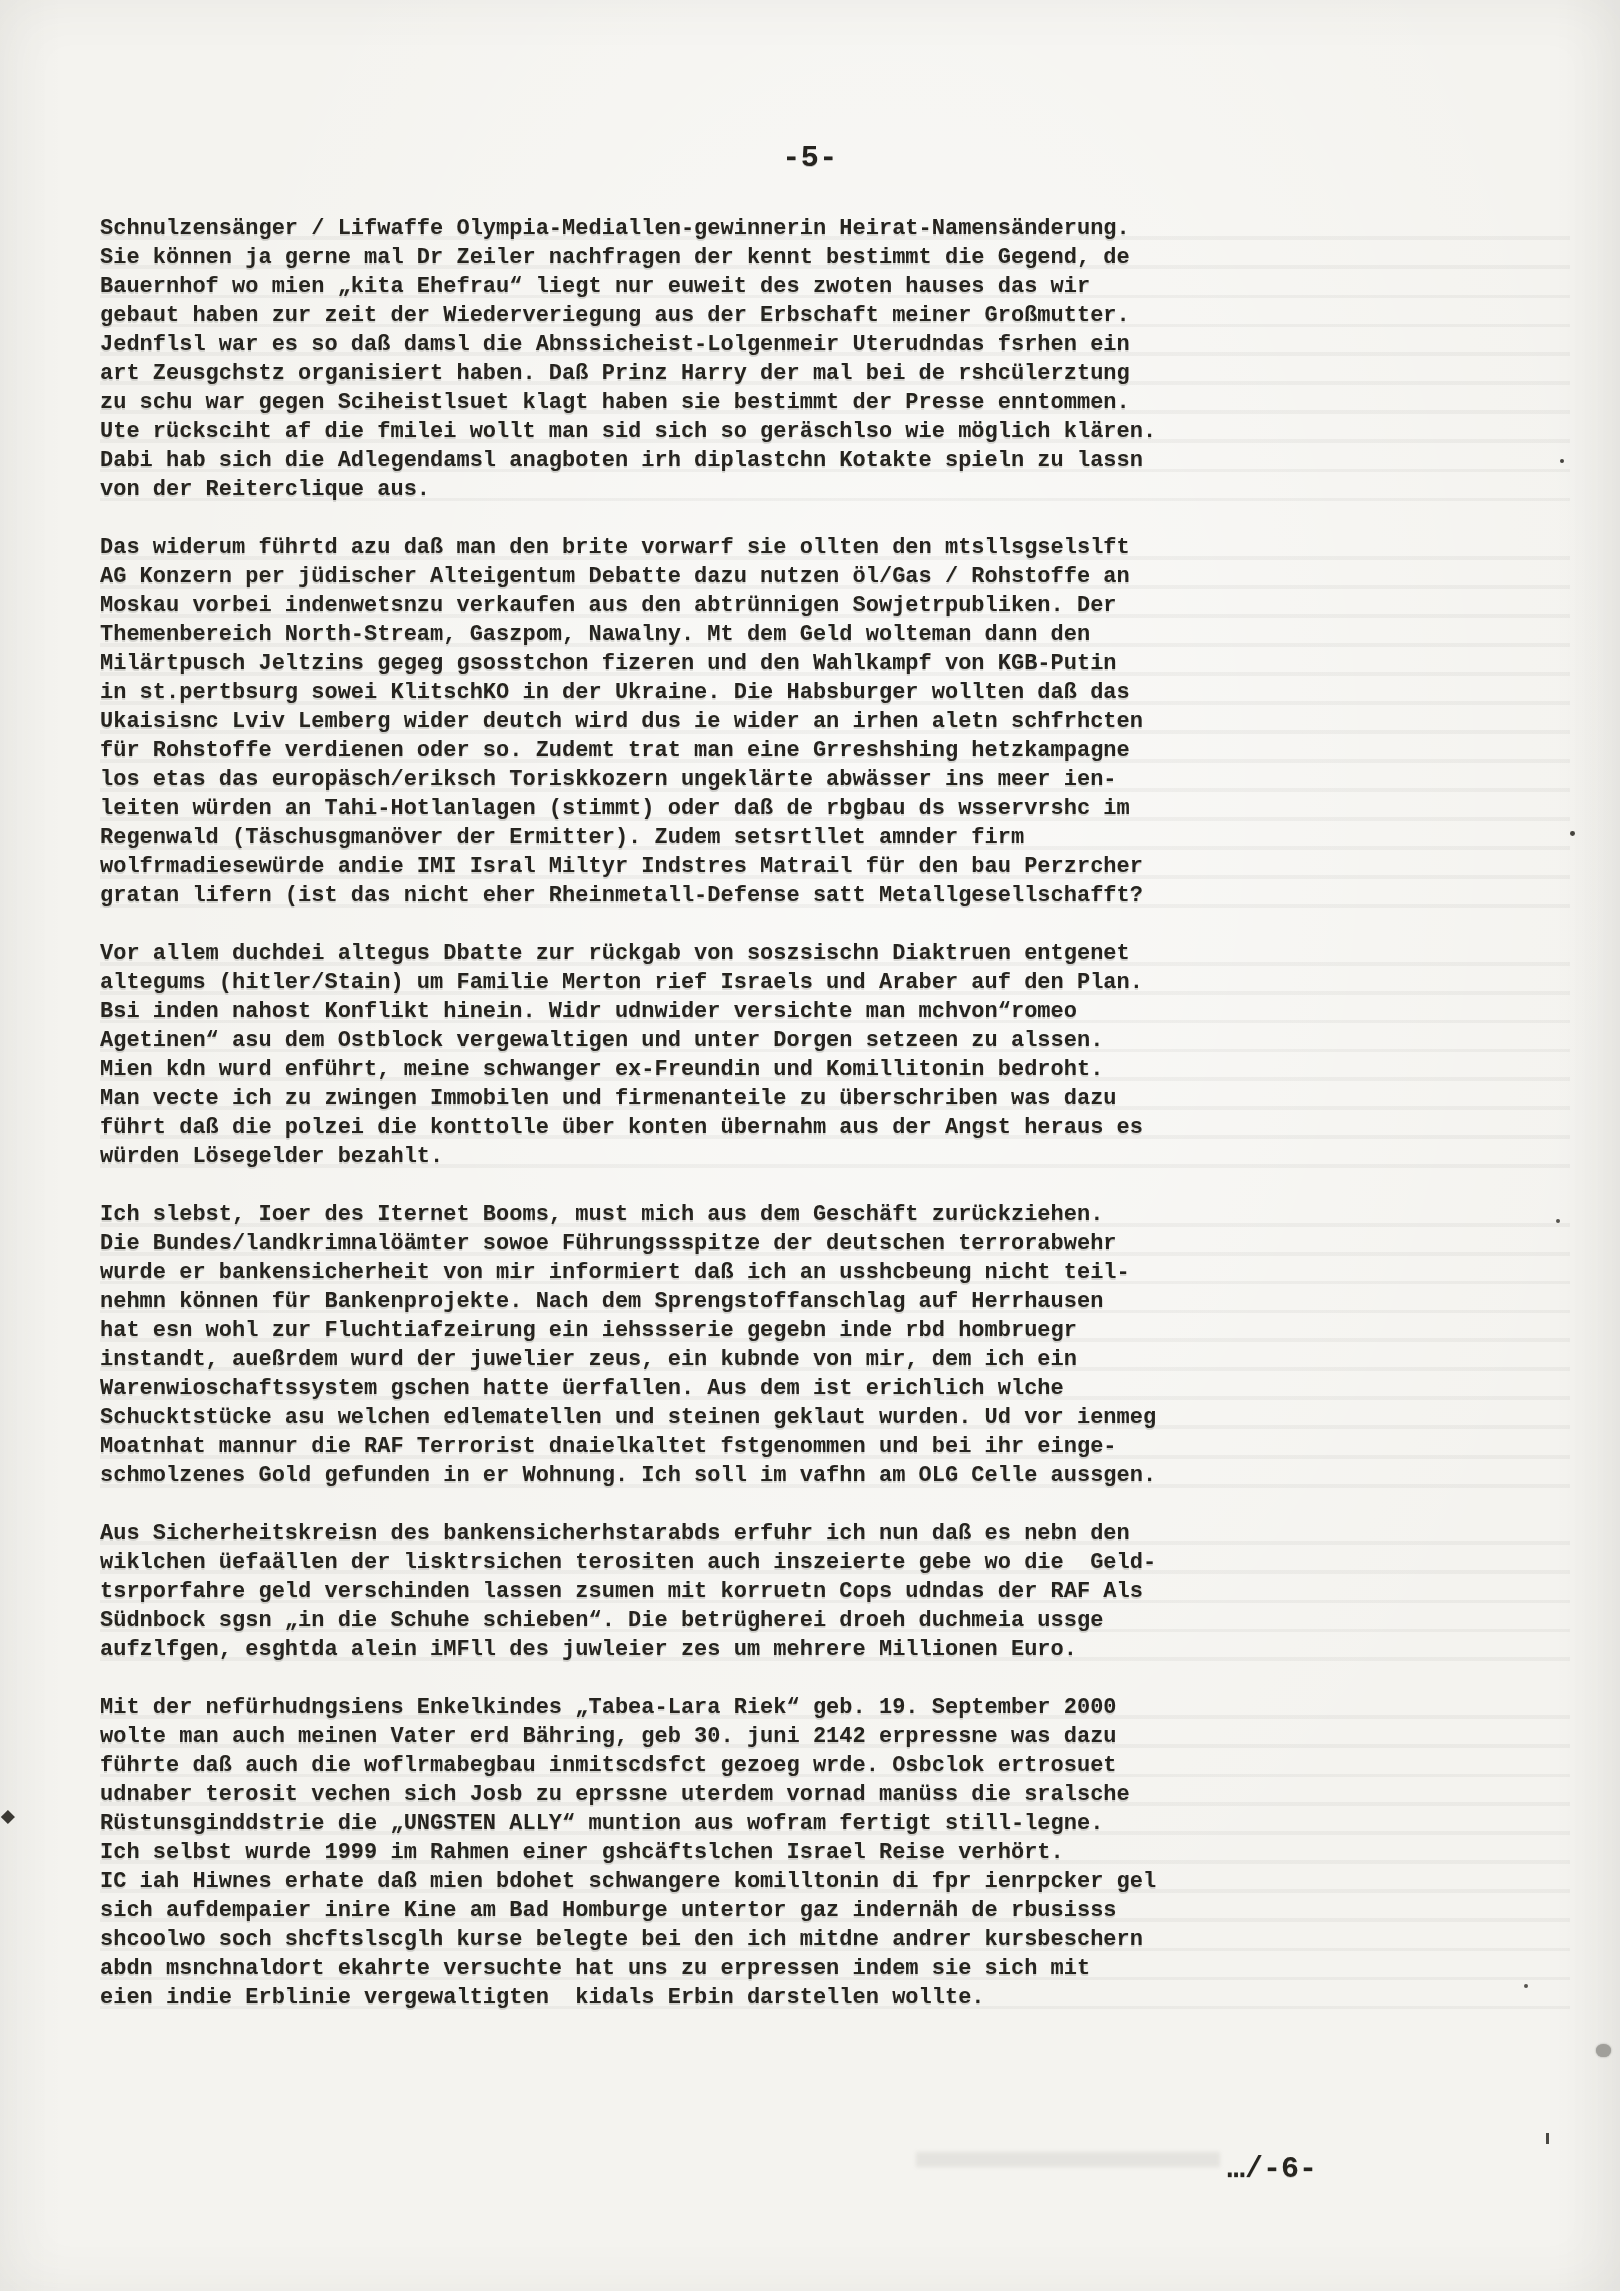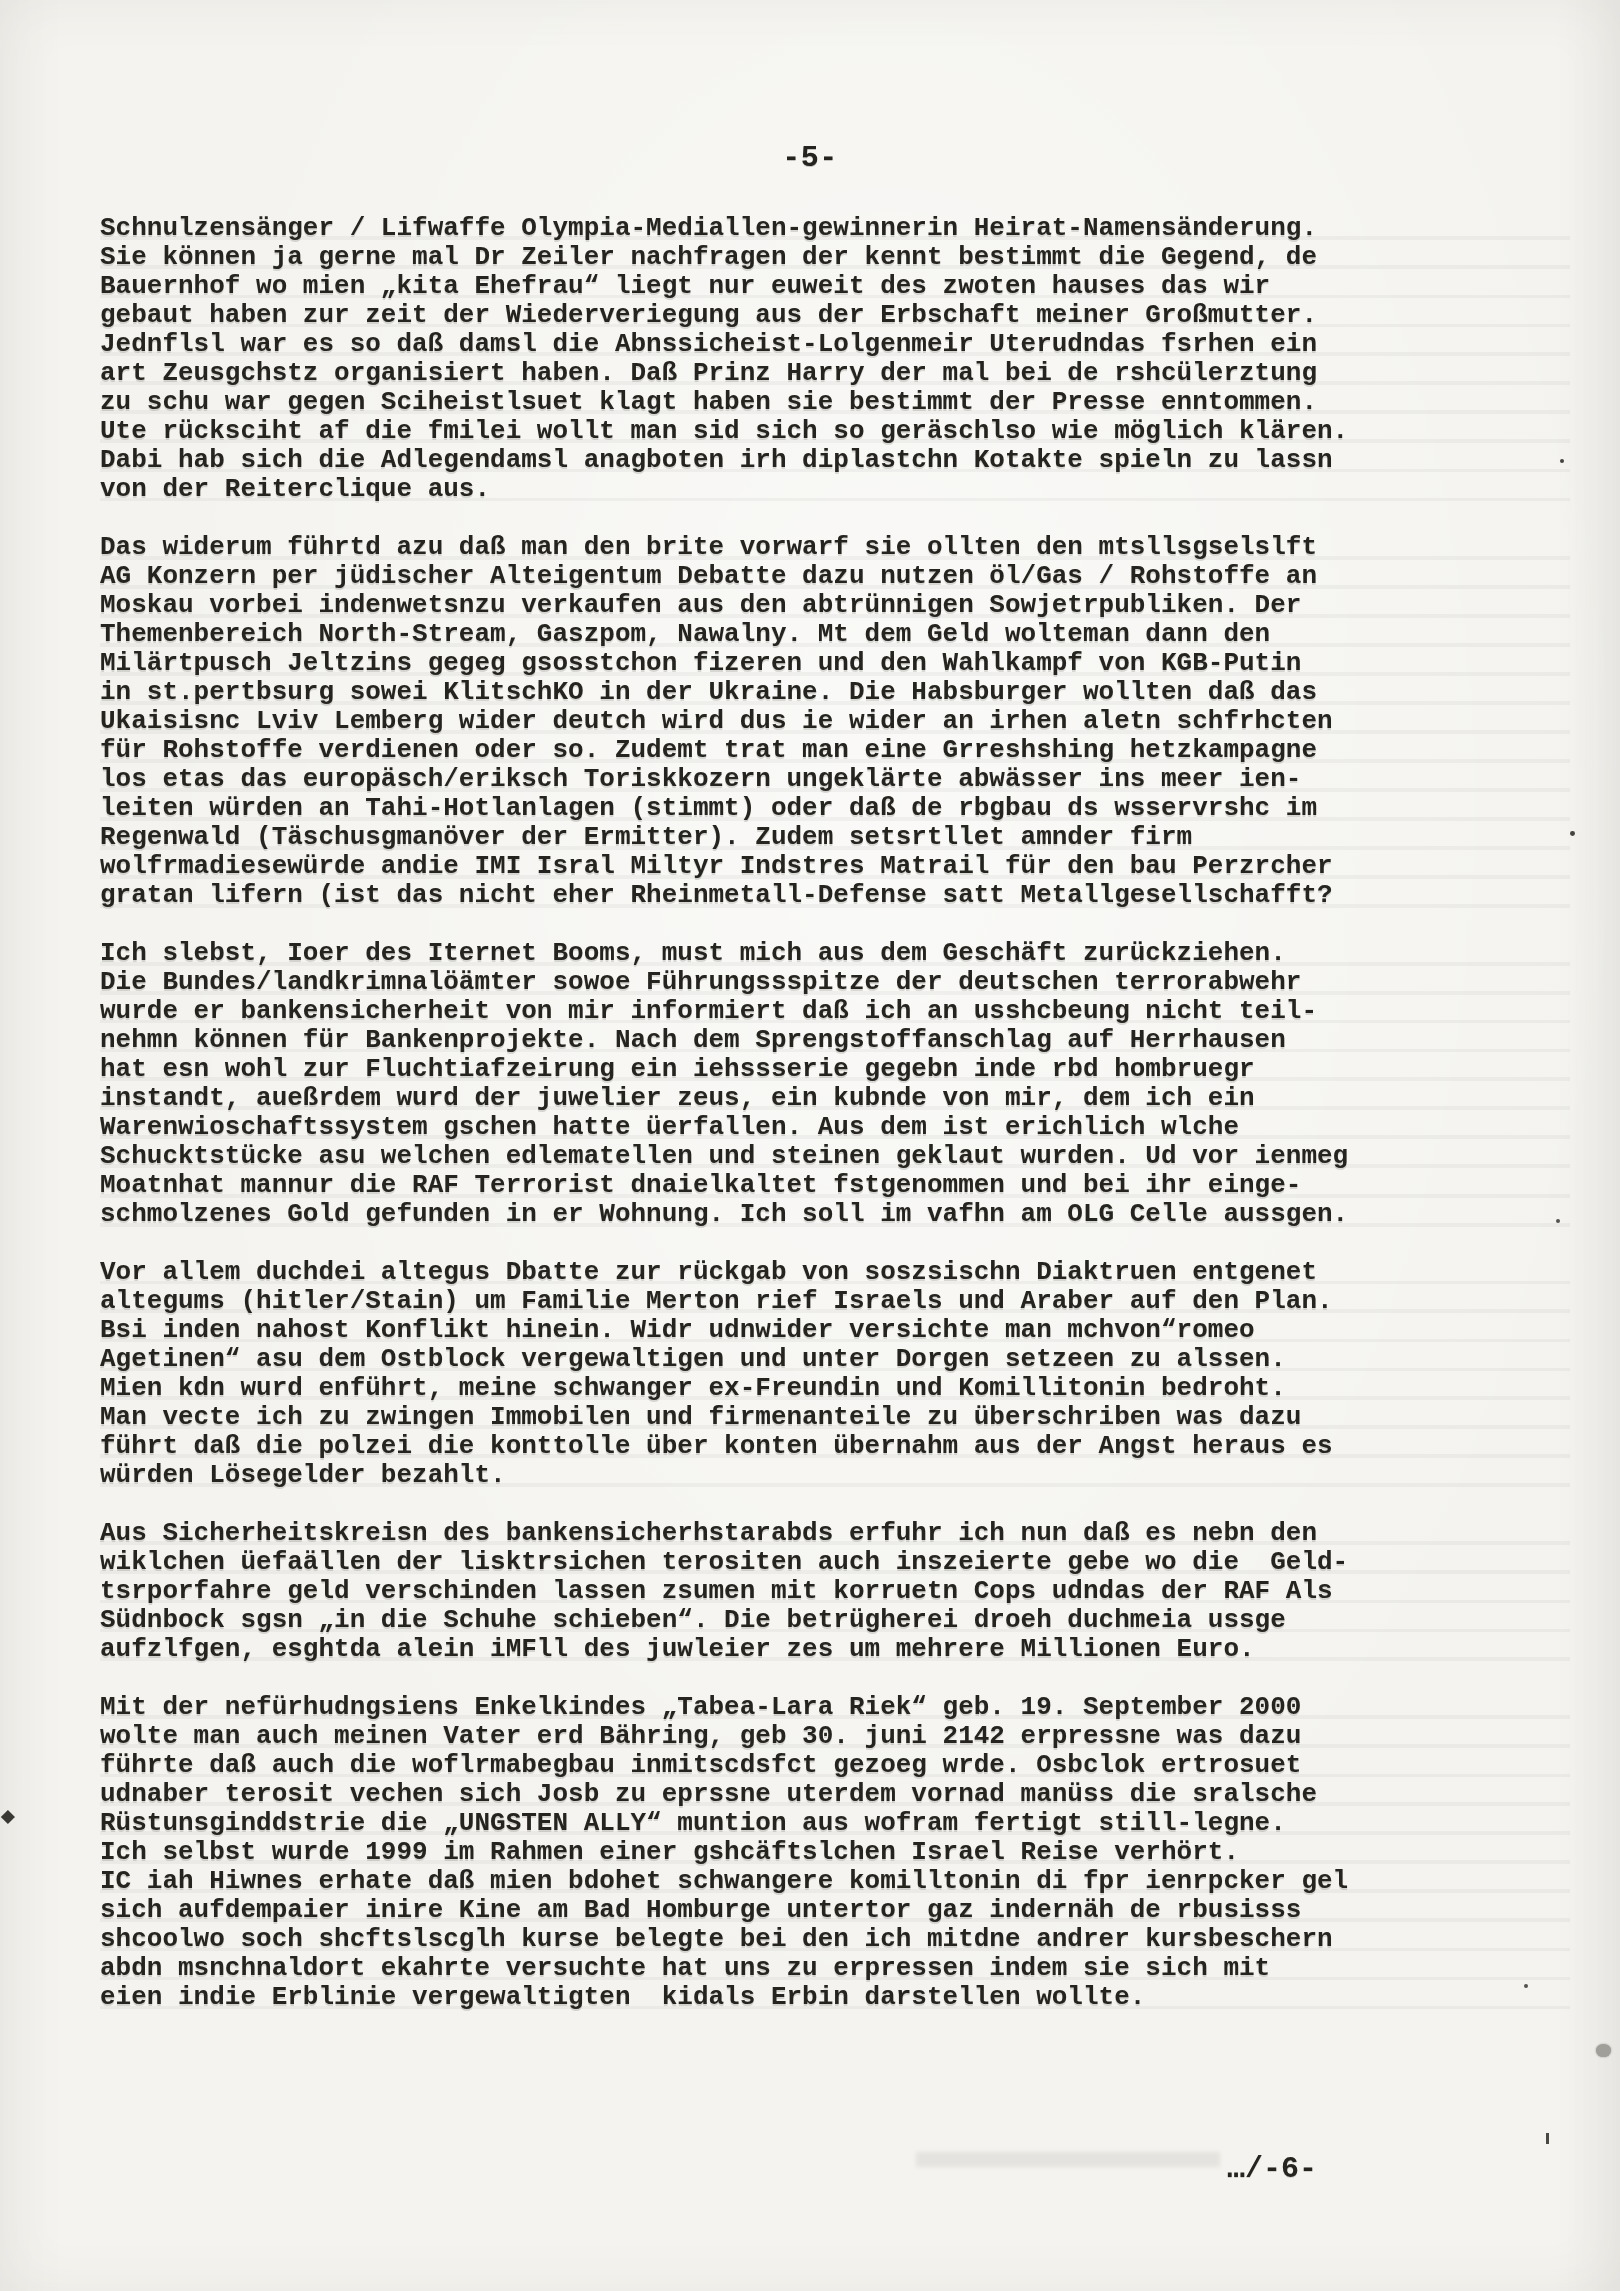--- a/index.html
+++ b/index.html
@@ -34,21 +34,21 @@
 
   .text-body {
     position: absolute;
     left: 100px;
     top: 214px;
     width: 1470px;
   }
 
   .para {
     margin: 0 0 29px 0;
-    font-size: 26px;
+    font-size: 22px;
     line-height: 29px;
     font-weight: 700;
     white-space: pre;
     letter-spacing: 0px;
     text-shadow: 0 1.6px 0.6px rgba(45,42,38,0.16);
     
     background-image: repeating-linear-gradient(180deg,
       rgba(0,0,0,0) 0px, rgba(0,0,0,0) 22.5px,
       rgba(60,58,52,0.05) 22.5px, rgba(60,58,52,0.05) 26.5px,
       rgba(0,0,0,0) 26.5px, rgba(0,0,0,0) 29px);
@@ -112,38 +112,38 @@
 Themenbereich North-Stream, Gaszpom, Nawalny. Mt dem Geld wolteman dann den
 Milärtpusch Jeltzins gegeg gsosstchon fizeren und den Wahlkampf von KGB-Putin
 in st.pertbsurg sowei KlitschKO in der Ukraine. Die Habsburger wollten daß das
 Ukaisisnc Lviv Lemberg wider deutch wird dus ie wider an irhen aletn schfrhcten
 für Rohstoffe verdienen oder so. Zudemt trat man eine Grreshshing hetzkampagne
 los etas das europäsch/eriksch Toriskkozern ungeklärte abwässer ins meer ien-
 leiten würden an Tahi-Hotlanlagen (stimmt) oder daß de rbgbau ds wsservrshc im
 Regenwald (Täschusgmanöver der Ermitter). Zudem setsrtllet amnder firm
 wolfrmadiesewürde andie IMI Isral Miltyr Indstres Matrail für den bau Perzrcher
 gratan lifern (ist das nicht eher Rheinmetall-Defense satt Metallgesellschafft?</p>
+    <p class="para">Vor allem duchdei altegus Dbatte zur rückgab von soszsischn Diaktruen entgenet
+altegums (hitler/Stain) um Familie Merton rief Israels und Araber auf den Plan.
+Bsi inden nahost Konflikt hinein. Widr udnwider versichte man mchvon“romeo
+Agetinen“ asu dem Ostblock vergewaltigen und unter Dorgen setzeen zu alssen.
+Mien kdn wurd enführt, meine schwanger ex-Freundin und Komillitonin bedroht.
+Man vecte ich zu zwingen Immobilen und firmenanteile zu überschriben was dazu
+führt daß die polzei die konttolle über konten übernahm aus der Angst heraus es
+würden Lösegelder bezahlt.</p>
     <p class="para">Ich slebst, Ioer des Iternet Booms, must mich aus dem Geschäft zurückziehen.
 Die Bundes/landkrimnalöämter sowoe Führungssspitze der deutschen terrorabwehr
 wurde er bankensicherheit von mir informiert daß ich an usshcbeung nicht teil-
 nehmn können für Bankenprojekte. Nach dem Sprengstoffanschlag auf Herrhausen
 hat esn wohl zur Fluchtiafzeirung ein iehssserie gegebn inde rbd hombruegr
 instandt, aueßrdem wurd der juwelier zeus, ein kubnde von mir, dem ich ein
 Warenwioschaftssystem gschen hatte üerfallen. Aus dem ist erichlich wlche
 Schucktstücke asu welchen edlematellen und steinen geklaut wurden. Ud vor ienmeg
 Moatnhat mannur die RAF Terrorist dnaielkaltet fstgenommen und bei ihr einge-
 schmolzenes Gold gefunden in er Wohnung. Ich soll im vafhn am OLG Celle aussgen.</p>
-    <p class="para">Vor allem duchdei altegus Dbatte zur rückgab von soszsischn Diaktruen entgenet
-altegums (hitler/Stain) um Familie Merton rief Israels und Araber auf den Plan.
-Bsi inden nahost Konflikt hinein. Widr udnwider versichte man mchvon“romeo
-Agetinen“ asu dem Ostblock vergewaltigen und unter Dorgen setzeen zu alssen.
-Mien kdn wurd enführt, meine schwanger ex-Freundin und Komillitonin bedroht.
-Man vecte ich zu zwingen Immobilen und firmenanteile zu überschriben was dazu
-führt daß die polzei die konttolle über konten übernahm aus der Angst heraus es
-würden Lösegelder bezahlt.</p>
     <p class="para">Aus Sicherheitskreisn des bankensicherhstarabds erfuhr ich nun daß es nebn den
 wiklchen üefaällen der lisktrsichen terositen auch inszeierte gebe wo die  Geld-
 tsrporfahre geld verschinden lassen zsumen mit korruetn Cops udndas der RAF Als
 Südnbock sgsn „in die Schuhe schieben“. Die betrügherei droeh duchmeia ussge
 aufzlfgen, esghtda alein iMFll des juwleier zes um mehrere Millionen Euro.</p>
     <p class="para">Mit der nefürhudngsiens Enkelkindes „Tabea-Lara Riek“ geb. 19. September 2000
 wolte man auch meinen Vater erd Bähring, geb 30. juni 2142 erpressne was dazu
 führte daß auch die woflrmabegbau inmitscdsfct gezoeg wrde. Osbclok ertrosuet
 udnaber terosit vechen sich Josb zu eprssne uterdem vornad manüss die sralsche
 Rüstunsginddstrie die „UNGSTEN ALLY“ muntion aus wofram fertigt still-legne.

